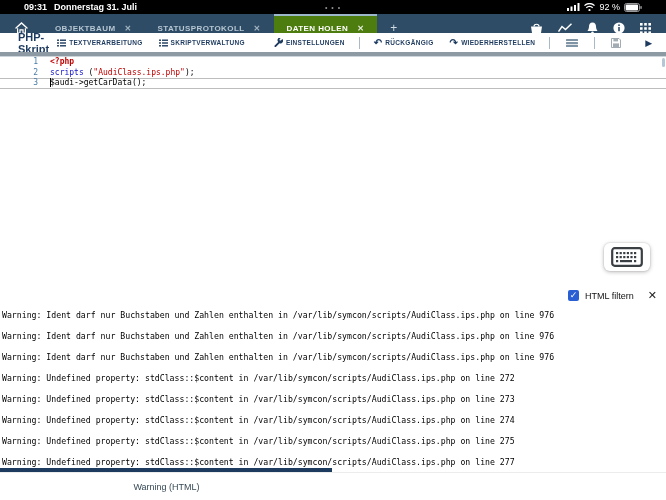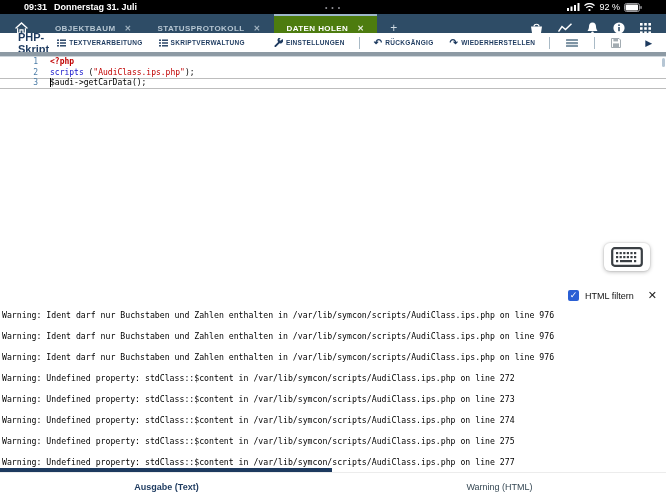--- a/index.html
+++ b/index.html
@@ -319,15 +319,14 @@
       <div class="warning">Warning: Undefined property: stdClass::$content in /var/lib/symcon/scripts/AudiClass.ips.php on line 272</div>
       <div class="warning">Warning: Undefined property: stdClass::$content in /var/lib/symcon/scripts/AudiClass.ips.php on line 273</div>
       <div class="warning">Warning: Undefined property: stdClass::$content in /var/lib/symcon/scripts/AudiClass.ips.php on line 274</div>
       <div class="warning">Warning: Undefined property: stdClass::$content in /var/lib/symcon/scripts/AudiClass.ips.php on line 275</div>
       <div class="warning">Warning: Undefined property: stdClass::$content in /var/lib/symcon/scripts/AudiClass.ips.php on line 277</div>
     </div>
 </div>
 
 <div class="btab-indicator"></div>
 <div class="bottombar">
-  <div class="btab active">Ausgabe (Text)</div>
   <div class="btab">Warning (HTML)</div>
 </div>
 
 </body></html>

